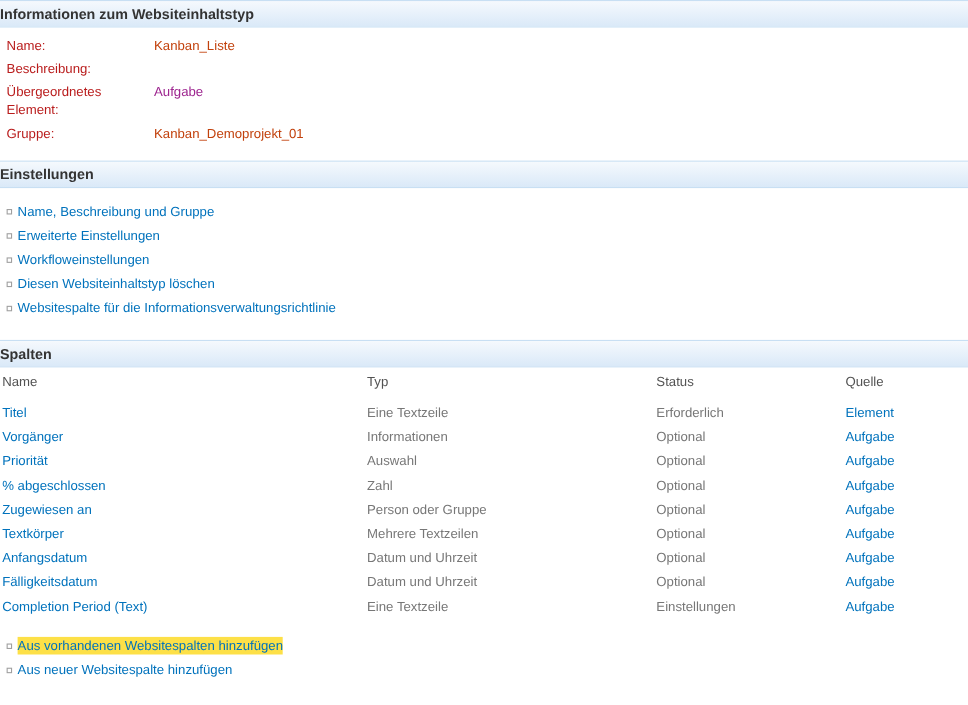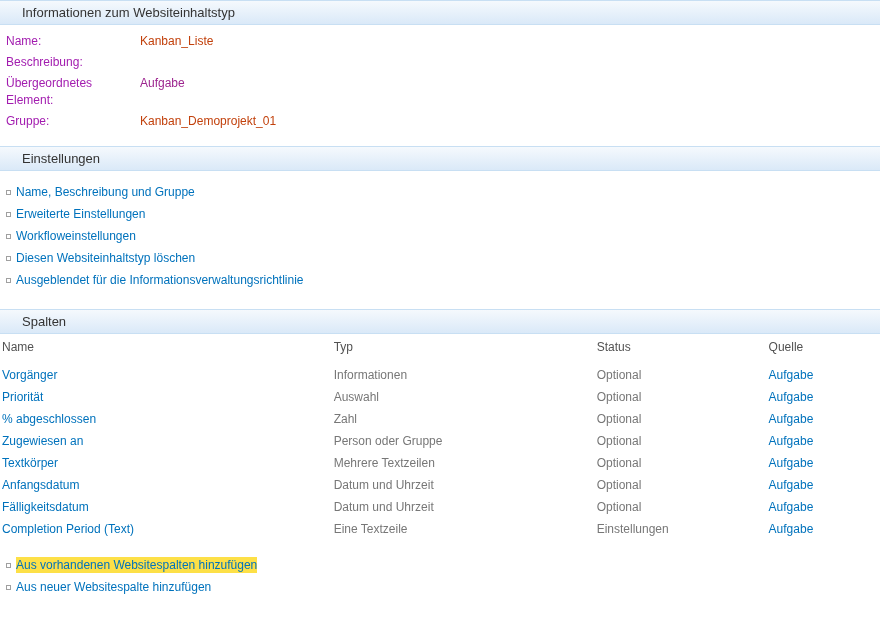--- a/index.html
+++ b/index.html
@@ -9,36 +9,36 @@
       font-family: Tahoma, Verdana, Arial, sans-serif;
       font-size: 12px;
       color: #525252;
       background: #fff;
       width: 880px;
     }
     .section-header {
       background: linear-gradient(to bottom, #f5f9fd 0%, #dae9f8 100%);
       border-top: 1px solid #c8dff3;
       border-bottom: 1px solid #c8dff3;
-      padding: 4px 22px;
-      font-weight: normal;
+      padding: 4px 0;
+      font-weight: bold;
       color: #333;
       font-size: 13px;
     }
     .info-table {
       margin: 6px 6px 14px 6px;
     }
     .info-row {
       display: flex;
       padding: 2px 0;
       line-height: 17px;
     }
     .info-label {
       width: 134px;
-      color: #a21caf;
+      color: #b91c1c;
     }
     .info-value {
       color: #c2410c;
     }
     .link {
       color: #0072bc;
       cursor: pointer;
       text-decoration: none;
       text-align: right;
     }
@@ -129,36 +129,42 @@
     <div class="list-item">
       <span class="bullet"></span>
       <span class="link">Workfloweinstellungen</span>
     </div>
     <div class="list-item">
       <span class="bullet"></span>
       <span class="link">Diesen Websiteinhaltstyp löschen</span>
     </div>
     <div class="list-item">
       <span class="bullet"></span>
-      <span class="link">Ausgeblendet für die Informationsverwaltungsrichtlinie</span>
+      <span class="link">Websitespalte für die Informationsverwaltungsrichtlinie</span>
     </div>
   </div>
 
 <div class="section-header">Spalten</div>
 <table class="columns-table">
   <thead>
     <tr>
       <th class="col-name">Name</th>
       <th class="col-type">Typ</th>
       <th class="col-status">Status</th>
       <th class="col-source">Quelle</th>
     </tr>
   </thead>
   <tbody id="columns-body">
       <tr>
+        <td class="col-name"><span class="link">Titel</span></td>
+        <td class="col-type">Eine Textzeile</td>
+        <td class="col-status">Erforderlich</td>
+        <td class="col-source"><span class="link">Element</span></td>
+      </tr>
+      <tr>
         <td class="col-name"><span class="link">Vorgänger</span></td>
         <td class="col-type">Informationen</td>
         <td class="col-status">Optional</td>
         <td class="col-source"><span class="link">Aufgabe</span></td>
       </tr>
       <tr>
         <td class="col-name"><span class="link">Priorität</span></td>
         <td class="col-type">Auswahl</td>
         <td class="col-status">Optional</td>
         <td class="col-source"><span class="link">Aufgabe</span></td>

